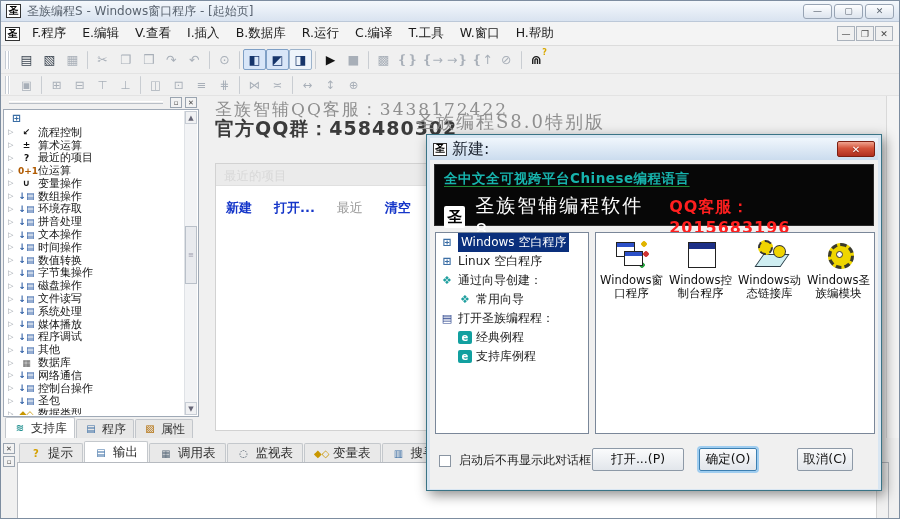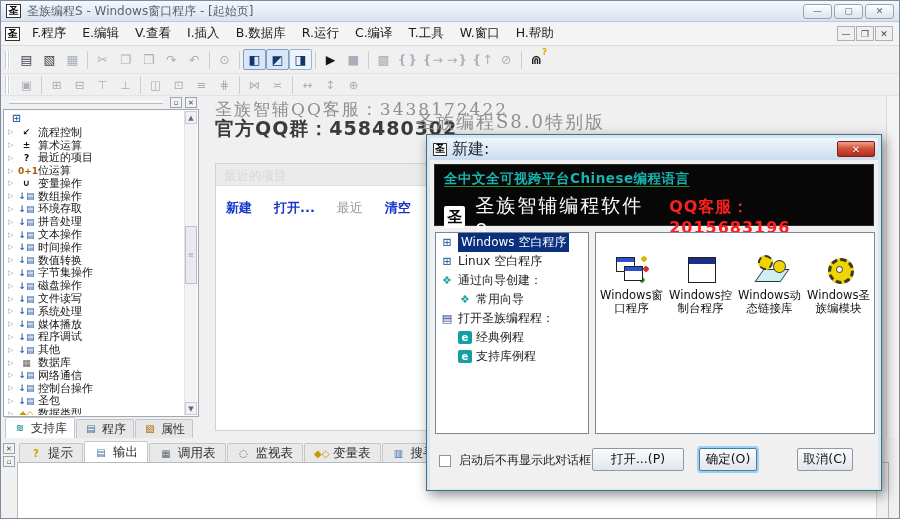--- a/index.html
+++ b/index.html
@@ -117,21 +117,21 @@
     display:flex;align-items:center;justify-content:center;font-family:"DejaVu Serif",serif}
   .b-prod{color:#fff;font-size:19px;letter-spacing:2px}
   .b-qq{color:#ff1f1f;font-weight:bold;font-size:16px;letter-spacing:1px}
   .dlg-list{position:absolute;left:5px;top:72px;width:154px;height:202px;background:#fff;border:1px solid #7a8799}
   .dt-row{display:flex;align-items:center;height:19px;gap:4px;padding-left:4px;font-size:12px;white-space:nowrap}
   .dt-row[data-indent="1"]{padding-left:22px}
   .dt-icon{width:14px;text-align:center;font-size:11px;font-weight:bold}
   .dt-icon[data-icon="example-icon"]{background:#12a0a0;color:#fff;font-size:10px;border-radius:2px;height:13px;line-height:13px}
   .dt-row[data-selected="true"] .dt-label{background:#0a2f7c;color:#fff;padding:1px 3px}
   .dlg-panel{position:absolute;left:165px;top:72px;width:280px;height:202px;background:#fff;border:1px solid #7a8799;
-    display:flex;align-items:flex-start;padding:22px 2px;gap:2px}
+    display:flex;align-items:flex-start;padding:7px 2px;gap:2px}
   .tmpl{width:67px;text-align:center}
   .tmpl-label{font-size:11.5px;line-height:13px;color:#111}
   .tmpl-icon{display:block;width:38px;height:30px;margin:0 auto 4px;position:relative}
   
   .tmpl-icon[data-icon="windows-window-app-icon"]{background:
      radial-gradient(circle at 31px 4px,#e0b400 2.5px,transparent 3px),
      radial-gradient(circle at 33px 14px,#cf3434 2.5px,transparent 3px),
      radial-gradient(circle at 29px 25px,#27a23f 2.5px,transparent 3px)}
   .tmpl-icon[data-icon="windows-window-app-icon"]::before{content:"";position:absolute;left:3px;top:2px;width:17px;height:13px;
      border:1px solid #222;background:linear-gradient(#2c50c8 0 4px,#fff 4px)}

